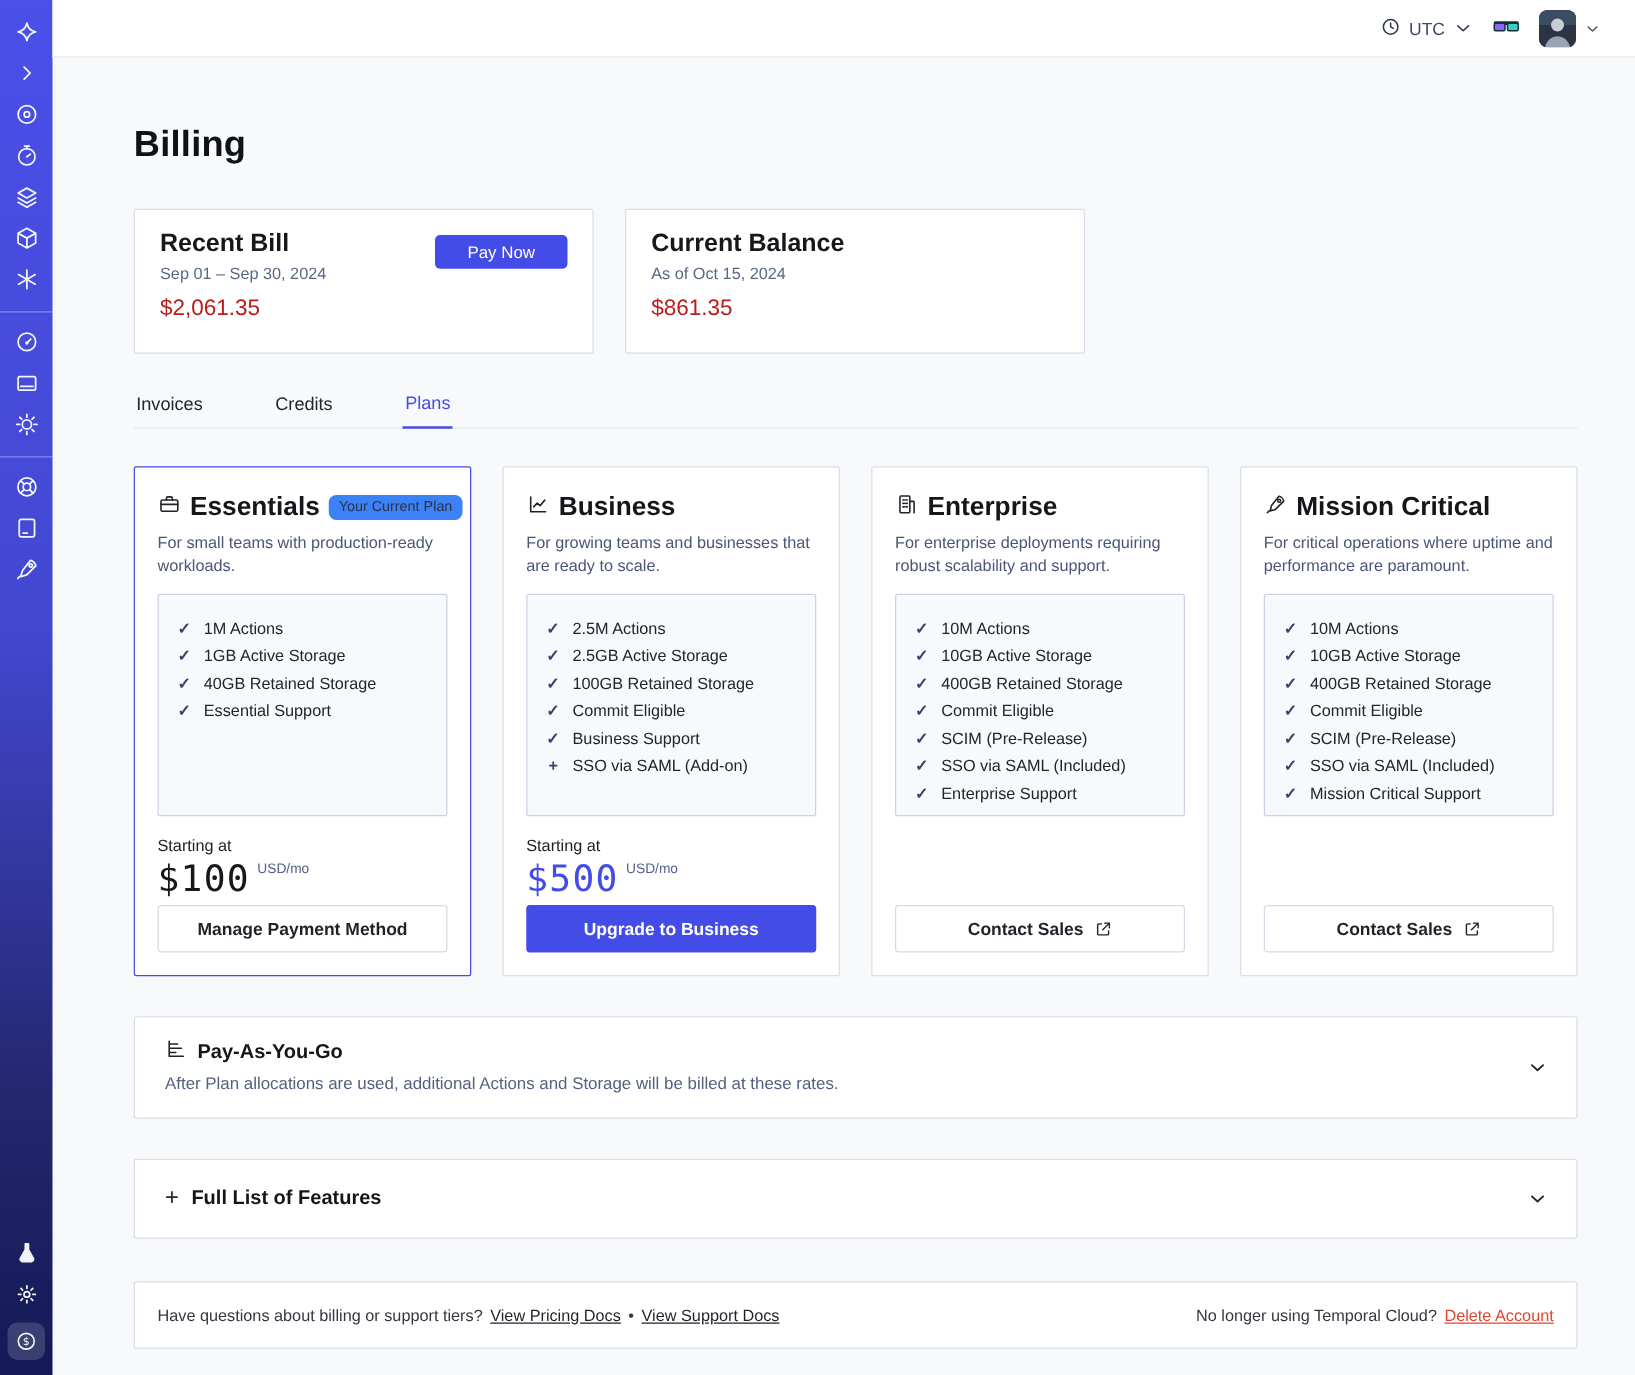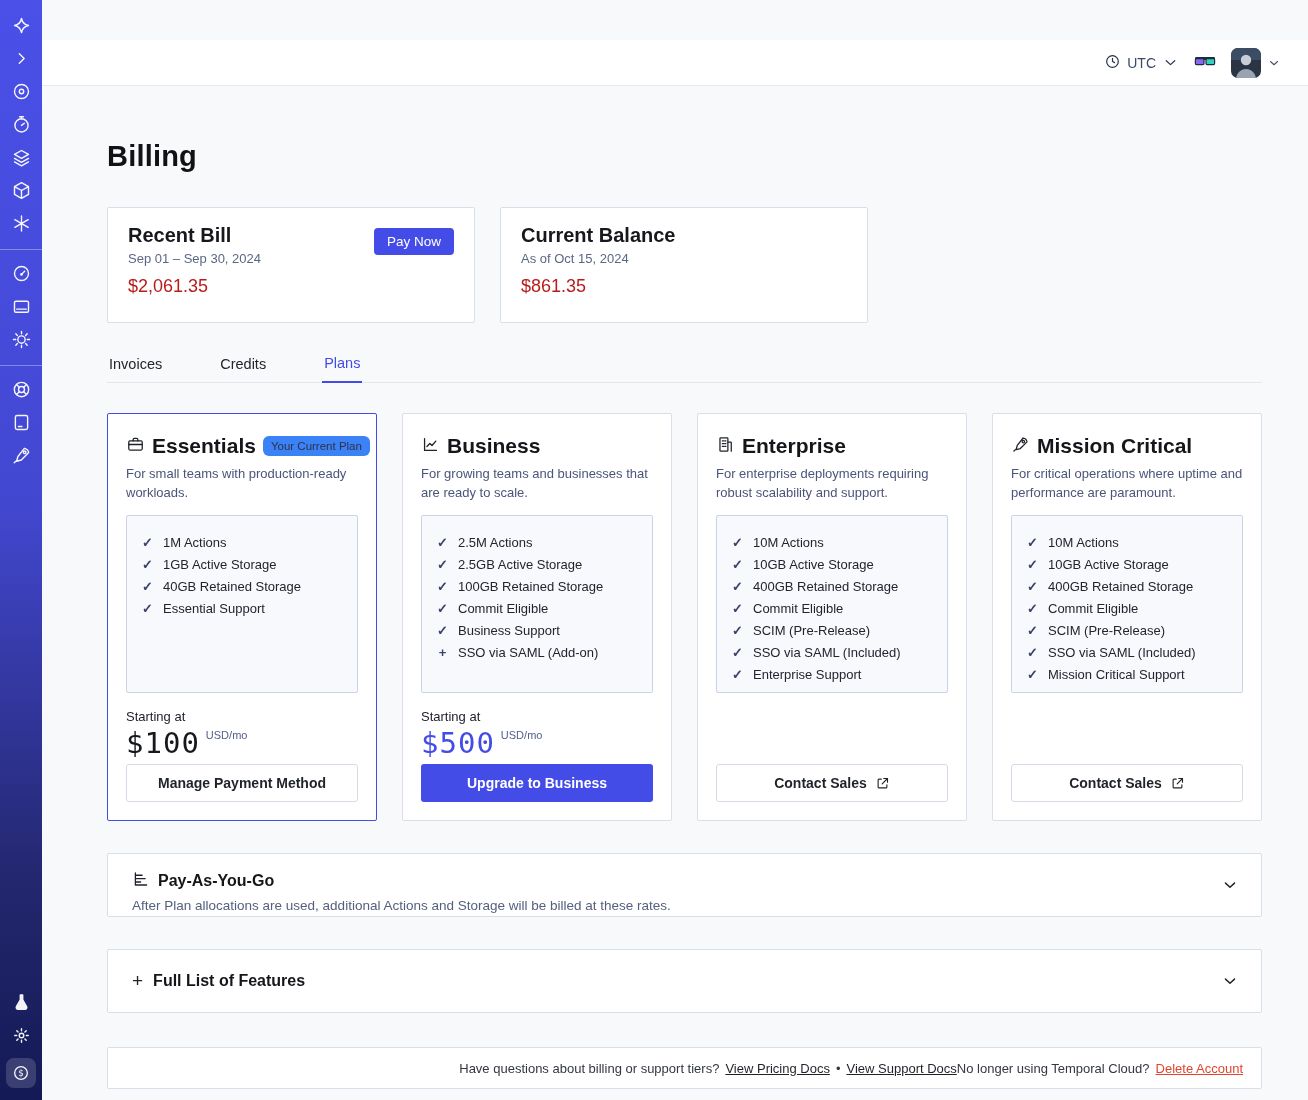--- a/index.html
+++ b/index.html
@@ -24,21 +24,21 @@
   .side-btn svg { width:21px; height:21px; stroke:#fff; fill:none; stroke-width:1.6; stroke-linecap:round; stroke-linejoin:round; opacity:.95; }
   .side-div { width:42px; height:1px; background:rgba(255,255,255,.35); margin:8px 0; flex:0 0 auto; }
   .side-spacer { flex:1 1 auto; }
   .side-active {
     width:30px; height:30px; border-radius:8px;
     background:rgba(255,255,255,.16);
     display:flex; align-items:center; justify-content:center; margin-top:6px;
   }
   .side-active svg { width:20px; height:20px; }
   
-  .main { flex:1; display:flex; flex-direction:column;margin-top:40px; }
+  .main { flex:1; display:flex; flex-direction:column; }
   .topbar {
     height:46px; background:#fff; border-bottom:1px solid #E7E9EF;
     display:flex; align-items:center; justify-content:flex-end; gap:14px; padding-right:28px;
   }
   .tz { display:flex; align-items:center; gap:6px; background:none; border:none; cursor:pointer;
         font-family:"Liberation Sans",sans-serif; font-size:14px; font-weight:500; color:#3B4A6B; }
   .tz svg { width:17px; height:17px; stroke:#27354F; fill:none; stroke-width:1.7; stroke-linecap:round; stroke-linejoin:round; }
   .chev { width:14px; height:14px; stroke:#4A5568; fill:none; stroke-width:2; stroke-linecap:round; stroke-linejoin:round; }
   .glasses-btn, .user-btn { background:none; border:none; cursor:pointer; display:flex; align-items:center; gap:6px; }
   .avatar { width:30px; height:30px; border-radius:7px; overflow:hidden; display:block; }
@@ -47,21 +47,21 @@
   
   .sum-row { display:flex; gap:25px; margin-top:34px; }
   .sum-card { width:368px; height:116px; background:#fff; border:1px solid #D9DEE9; border-radius:2px; padding:16px 20px; position:relative; }
   .sum-title { font-size:20px; font-weight:700; color:#17181C; }
   .sum-sub { font-size:13px; color:#5A6784; margin-top:4px; }
   .sum-amount { font-family:Liberation Sans, sans-serif; font-size:18px; color:#b91c1c; margin-top:10px; }
   .paynow {
     position:absolute; top:20px; right:20px;
     background:#444CE7; color:#fff; border:none; border-radius:4px;
     font-family:"Liberation Sans",sans-serif; font-size:13.5px; font-weight:500;
-    padding:6px 13px; cursor:pointer;
+    padding:6px 26px; cursor:pointer;
   }
   
   .tabs { display:flex; gap:54px; margin-top:26px; border-bottom:1px solid #E3E7EF; }
   .tab { background:none; border:none; cursor:pointer; font-family:"Liberation Sans",sans-serif;
          font-size:14.5px; font-weight:500; color:#22252B; padding:6px 2px 10px 2px; }
   .tab.active { color:#444CE7; border-bottom:2px solid #444CE7; margin-bottom:-1px; }
   
   .plans { display:flex; gap:25px; margin-top:30px; }
   .plan { width:270px; height:408px; background:#fff; border:1px solid #D9DEE9; border-radius:2px;
           padding:20px 18px 18px 18px; display:flex; flex-direction:column; }
@@ -82,32 +82,32 @@
   .price.accent { color:#444CE7; }
   .price-unit { display:flex; flex-direction:row; font-size:11px; color:#55608C; margin-top:2px; line-height:1.3;justify-content:center; }
   .plan-cta { margin-top:auto; height:38px; width:100%; border-radius:3px; cursor:pointer;
               font-family:"Liberation Sans",sans-serif; font-size:14px; font-weight:600;
               display:flex; align-items:center; justify-content:center; gap:8px; }
   .cta-outline { background:#fff; border:1px solid #D5DAE6; color:#1F2329; }
   .cta-solid { background:#444CE7; border:none; color:#fff; }
   .ext-icon { width:15px; height:15px; stroke:#1F2329; fill:none; stroke-width:1.8; stroke-linecap:round; stroke-linejoin:round; }
   
   .accordion { background:#fff; border:1px solid #D9DEE9; border-radius:2px; position:relative; cursor:pointer; }
-  .acc1 { margin-top:32px; height:64px; padding:16px 24px; }
+  .acc1 { margin-top:32px; height:82px; padding:16px 24px; }
   .acc2 { margin-top:32px; height:64px; padding:0 24px; display:flex; align-items:center; }
   .acc-title-row { display:flex; align-items:center; gap:8px; }
   .acc-title-row svg { width:18px; height:18px; stroke:#1F2329; fill:none; stroke-width:1.7; stroke-linecap:round; stroke-linejoin:round; }
   .acc-title { font-size:16px; font-weight:600; color:#15161A; }
   .acc-sub { font-size:13.5px; color:#55607E; margin-top:6px; }
   .acc-chev { position:absolute; right:22px; top:50%; transform:translateY(-50%);
               width:18px; height:18px; stroke:#22252B; fill:none; stroke-width:2; stroke-linecap:round; stroke-linejoin:round; }
   .plus-glyph { font-size:19px; font-weight:400; color:#22252B; margin-right:2px; }
   
   .footbar { margin-top:34px; background:#fff; border:1px solid #D9DEE9; border-radius:2px;
-             height:42px; display:flex; align-items:center; justify-content:flex-end; padding:0 18px; }
+             height:54px; display:flex; align-items:center; justify-content:space-between; padding:0 18px; }
   .foot-left, .foot-right { font-size:13px; color:#33373F; display:flex; align-items:center; gap:6px; }
   .foot-link { color:#1F2329; text-decoration:underline; cursor:pointer; background:none; border:none;
                font-family:"Liberation Sans",sans-serif; font-size:13px; padding:0; }
   .bullet { color:#33373F; }
   .danger-link { color:#E0452F; text-decoration:underline; cursor:pointer; background:none; border:none;
                  font-family:"Liberation Sans",sans-serif; font-size:13px; padding:0; }
 </style>
 </head>
 <body>
 

